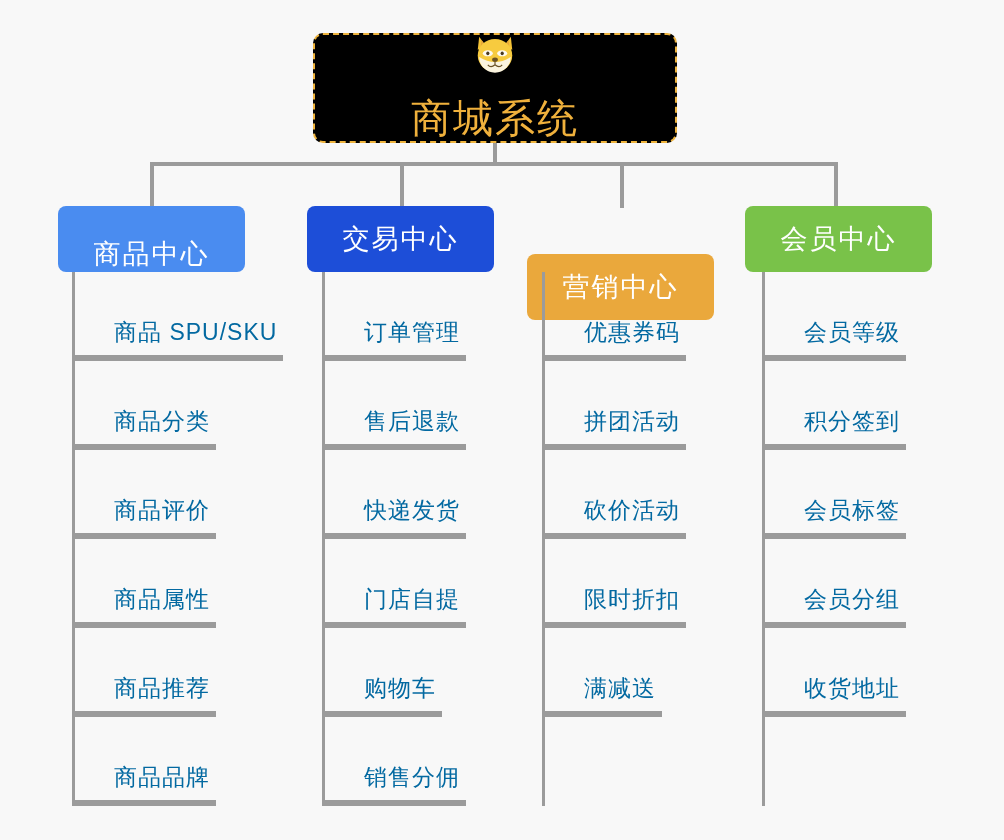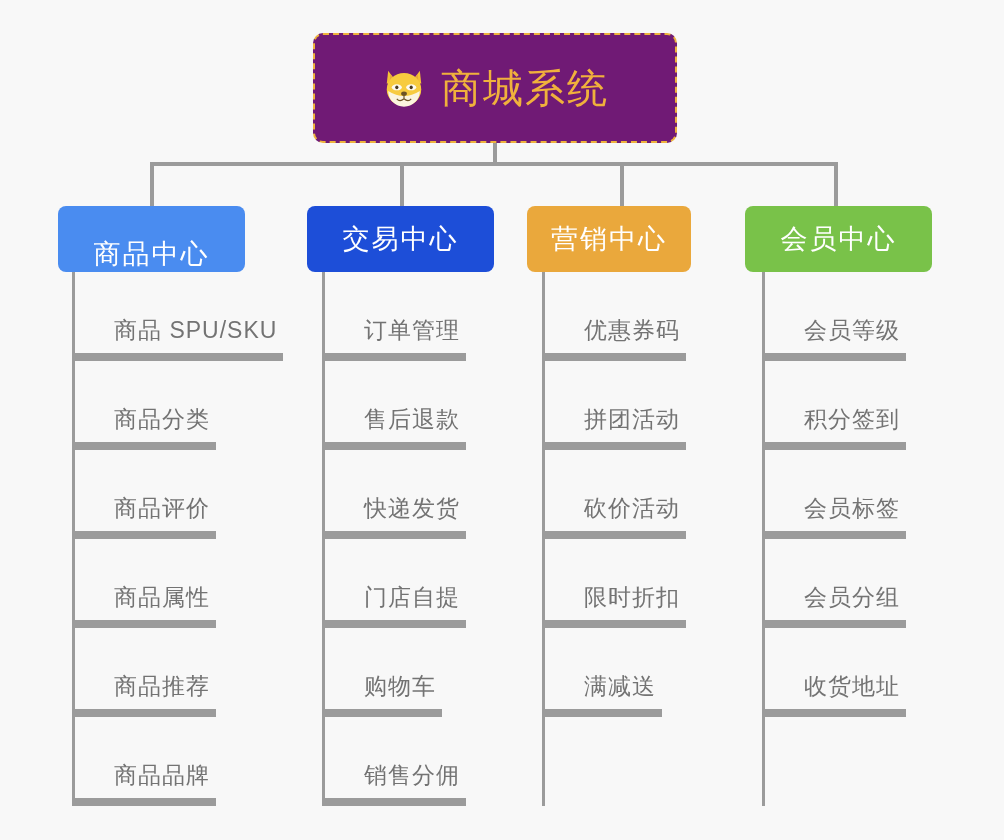--- a/index.html
+++ b/index.html
@@ -91,32 +91,32 @@
     position: relative;
     height: 89px;
     box-sizing: border-box;
     display: flex;
     align-items: flex-end;
   }
   .leaf-label {
     display: inline-block;
     padding: 0 6px 7px 42px;
     font-size: 23px;
-    color: #737373;
+    color: #0369a1;
     white-space: nowrap;
-    border-bottom: 8px solid #15803d;
+    border-bottom: 6px solid #15803d;
     letter-spacing: 1px;
   }
 </style>
 </head>
 <body style="background: rgb(248, 248, 248);">
 
 <div id="diagram">
 
-  <div class="root-node" style="border-color: rgb(238, 179, 60); background: #701a75;">
+  <div class="root-node" style="border-color: rgb(238, 179, 60); background: #000000; flex-direction: column;">
     <span class="root-emoji">
       <svg viewBox="0 0 64 64" width="46" height="46" xmlns="http://www.w3.org/2000/svg">
         <path d="M10 8 L8 26 L20 22 Z" fill="#f5c336"></path>
         <path d="M54 8 L56 26 L44 22 Z" fill="#f5c336"></path>
         <path d="M13 12 L12 23 L19 20 Z" fill="#e8a93a"></path>
         <path d="M51 12 L52 23 L45 20 Z" fill="#e8a93a"></path>
         <ellipse cx="32" cy="34" rx="24" ry="23" fill="#f7cb3f"></ellipse>
         <path d="M10 36 a22 22 0 0 0 44 0 q-22 14 -44 0Z" fill="#fbf4df"></path>
         <ellipse cx="22" cy="31" rx="7" ry="4.2" fill="#fdfaf0"></ellipse>
         <ellipse cx="42" cy="31" rx="7" ry="4.2" fill="#fdfaf0"></ellipse>
@@ -137,21 +137,21 @@
   <div class="conn conn-v" style="left: 400px; top: 162px; height: 46px; background: rgb(155, 155, 155);"></div>
   <div class="conn conn-v" style="left: 620px; top: 162px; height: 46px; background: rgb(155, 155, 155);"></div>
   <div class="conn conn-v" style="left: 834px; top: 162px; height: 46px; background: rgb(155, 155, 155);"></div>
 
   <div class="cat-box" style="left: 58px; width: 187px; background: rgb(74, 140, 240); align-items: flex-end;">
     <span>商品中心</span>
   </div>
   <div class="cat-box" style="left: 307px; width: 187px; background: #1d4ed8;">
     <span>交易中心</span>
   </div>
-  <div class="cat-box" style="left: 527px; width: 164px; background: rgb(234, 168, 60);">
+  <div class="cat-box" style="left: 527px; width: 187px; background: rgb(234, 168, 60); margin-top: 48px;">
     <span>营销中心</span>
   </div>
   <div class="cat-box" style="left: 745px; width: 187px; background: rgb(121, 194, 73);">
     <span>会员中心</span>
   </div>
 
   <div class="column" style="left:72px;">
     <div class="trunk" style="height: 534px; background: rgb(155, 155, 155);"></div>
     <div class="leaf">
         <span class="leaf-label" style="border-bottom-color: rgb(155, 155, 155);">商品 SPU/SKU</span>

